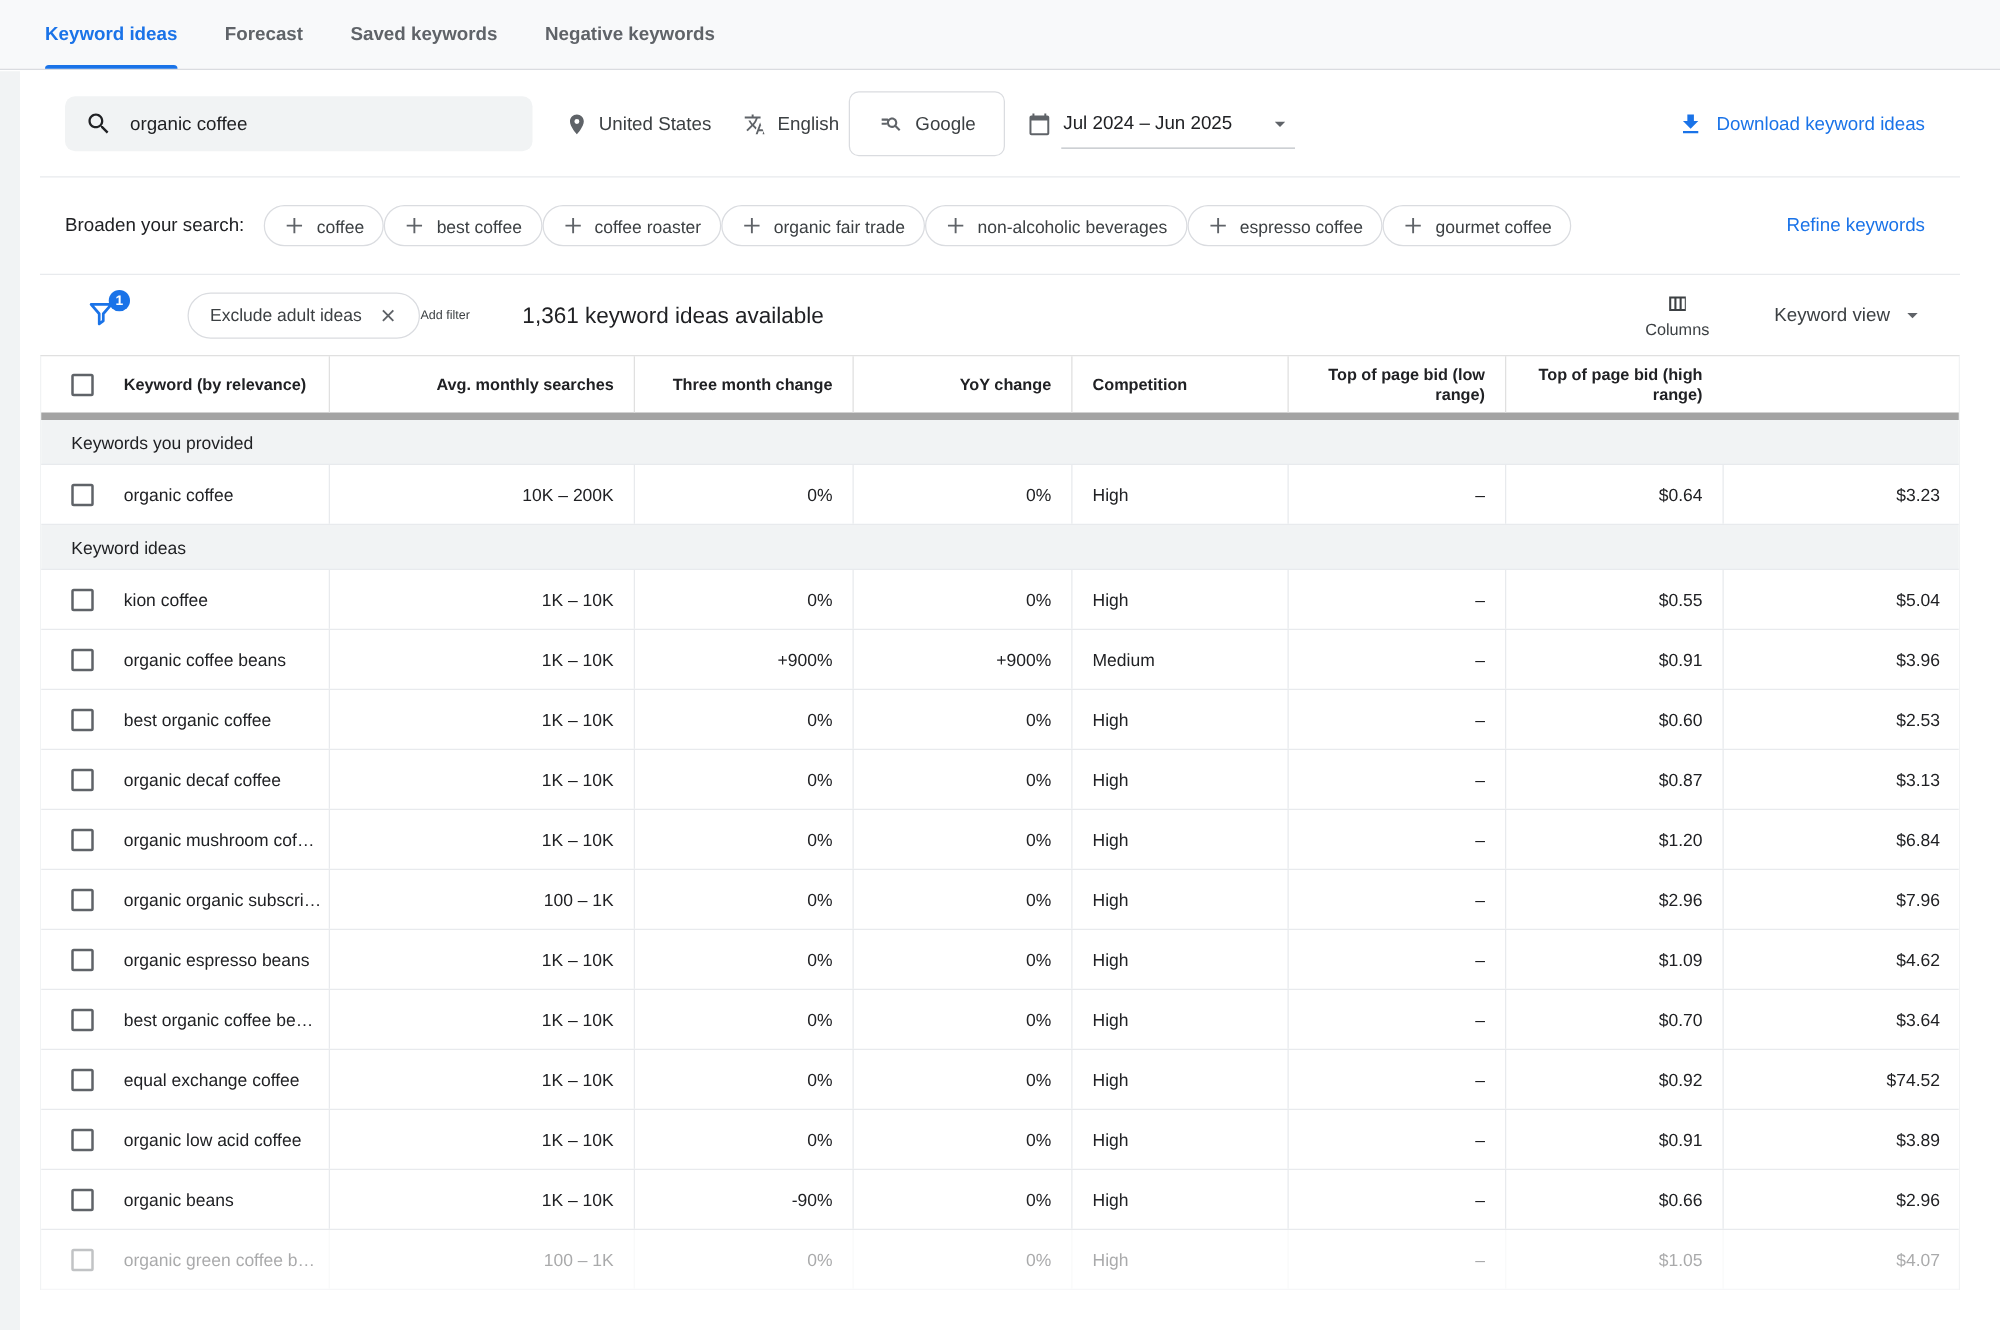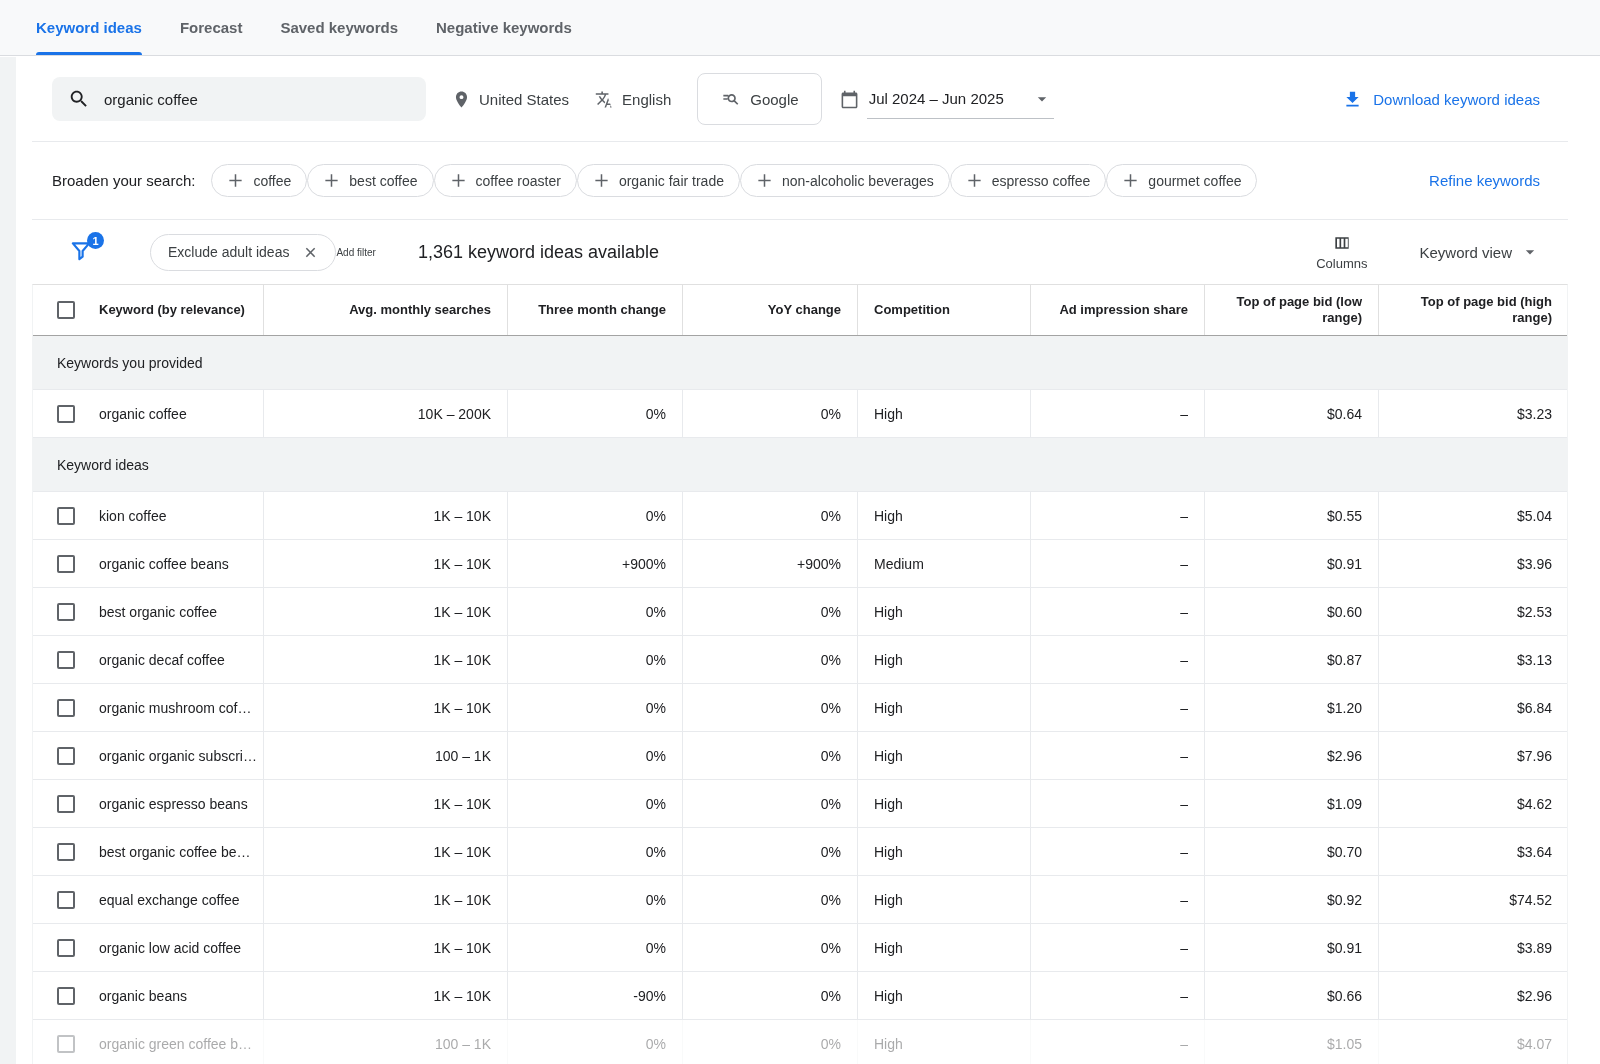--- a/index.html
+++ b/index.html
@@ -15,21 +15,21 @@
   .tab.active::after { content:""; position:absolute; left:0; right:0; bottom:0; height:3px; background:#1a73e8; border-radius:3px 3px 0 0; }
 
   .left-strip { position:absolute; left:0; top:57px; width:16px; bottom:0; background:#f1f3f4; }
 
   .card { position:absolute; left:32px; top:57px; width:1536px; bottom:0; background:#fff; }
 
   
   .controls-row { height:84px; display:flex; align-items:center; padding:0 28px 0 20px; }
   .search-box { width:374px; height:44px; background:#f1f3f4; border-radius:8px; display:flex; align-items:center; padding:0 16px; gap:14px; font-size:15px; color:#202124; cursor:text; }
   .ctrl { display:flex; align-items:center; gap:8px; font-size:15px; color:#3c4043; margin-left:26px; cursor:pointer; white-space:nowrap; }
-  .network-box { display:flex; align-items:center; gap:10px; font-size:15px; color:#3c4043; border:1px solid #dadce0; border-radius:8px; height:52px; padding:0 22px; margin-left:26px; cursor:pointer; }
+  .network-box { display:flex; align-items:center; gap:10px; font-size:15px; color:#3c4043; border:1px solid #dadce0; border-radius:8px; height:52px; padding:0 22px; margin-left:8px; cursor:pointer; }
   .date-ctrl { display:flex; align-items:center; gap:8px; margin-left:18px; cursor:pointer; }
   .date-inner { display:flex; align-items:center; gap:28px; font-size:15px; color:#202124; border-bottom:1px solid #bdc1c6; padding:9px 2px 9px 2px; }
   .spacer { flex:1; }
   .download { display:flex; align-items:center; gap:10px; color:#1a73e8; font-size:15px; font-weight:500; cursor:pointer; white-space:nowrap; }
 
   .divider { height:1px; background:#e8eaed; }
 
   
   .broaden-row { height:77px; display:flex; align-items:center; padding:0 28px 0 20px; }
   .broaden-label { font-size:15px; color:#202124; margin-right:16px; white-space:nowrap; }
@@ -44,25 +44,25 @@
   .exclude-chip { margin-left:54px; display:flex; align-items:center; gap:14px; height:37px; border:1px solid #dadce0; border-radius:19px; padding:0 17px; font-size:14px; color:#3c4043; background:#fff; }
   .chip-close { display:flex; align-items:center; cursor:pointer; }
   .add-filter { font-size:10px; color:#3c4043; cursor:pointer; }
   .count { margin-left:42px; font-size:18px; color:#202124; }
   .columns-block { margin-left:auto; display:flex; flex-direction:column; align-items:center; gap:3px; color:#3c4043; font-size:13px; cursor:pointer; }
   .view-block { display:flex; align-items:center; gap:8px; font-size:15px; color:#3c4043; margin-left:52px; cursor:pointer; white-space:nowrap; }
 
   
   .table { border-top:1px solid #e0e0e0; border-left:1px solid #f1f3f4; border-right:1px solid #f1f3f4; }
   .grid { display:grid; grid-template-columns:230px 244px 175px 175px 173px 174px 174px 190px; }
-  .thead { height:51px; border-bottom:1px solid #a3a3a3; }
+  .thead { height:51px; border-bottom:6px solid #a3a3a3; }
   .th { display:flex; align-items:center; font-size:13px; font-weight:700; color:#202124; padding:0 16px; border-left:1px solid #e0e0e0; line-height:16px; }
   .th.first { border-left:none; padding-left:24px; gap:24px; }
   .th.ar { justify-content:flex-end; text-align:right; }
-  .section-row { height:54px; background:#f1f3f4; display:flex; align-items:center; padding-left:24px; font-size:14px; color:#202124; border-bottom:1px solid #e8eaed; }
+  .section-row { height:36px; background:#f1f3f4; display:flex; align-items:center; padding-left:24px; font-size:14px; color:#202124; border-bottom:1px solid #e8eaed; }
   .trow { height:48px; border-bottom:1px solid #e8eaed; background:#fff; }
   .cell { display:flex; align-items:center; font-size:14px; color:#202124; padding:0 16px; border-left:1px solid #e8eaed; overflow:hidden; white-space:nowrap; }
   .cell.first { border-left:none; padding-left:24px; gap:24px; }
   .cell.ar { justify-content:flex-end; }
   .trow.partial { opacity:.38; }
   .trow.partial .cell { border-left-color:#f1f3f4; }
 
   .cb { width:18px; height:18px; border:2px solid #5f6368; border-radius:2px; background:#fff; flex:none; cursor:pointer; }
 
   .icon { flex:none; display:block; }
@@ -229,21 +229,20 @@
     <div class="table">
       <div class="grid thead">
         <div class="th first">
           <span class="cb"></span>
           <span>Keyword (by relevance)</span>
         </div>
         <div class="th ar">Avg. monthly searches</div>
         <div class="th ar">Three month change</div>
         <div class="th ar">YoY change</div>
         <div class="th">Competition</div>
-        <div class="th ar">Ad impression share</div>
         <div class="th ar">Top of page bid (low range)</div>
         <div class="th ar">Top of page bid (high range)</div>
       </div>
       <div id="tbody">
   <div class="section-row">
     <span class="section-label">Keywords you provided</span>
   </div>
 
   <div class="grid trow">
     <div class="cell first">

